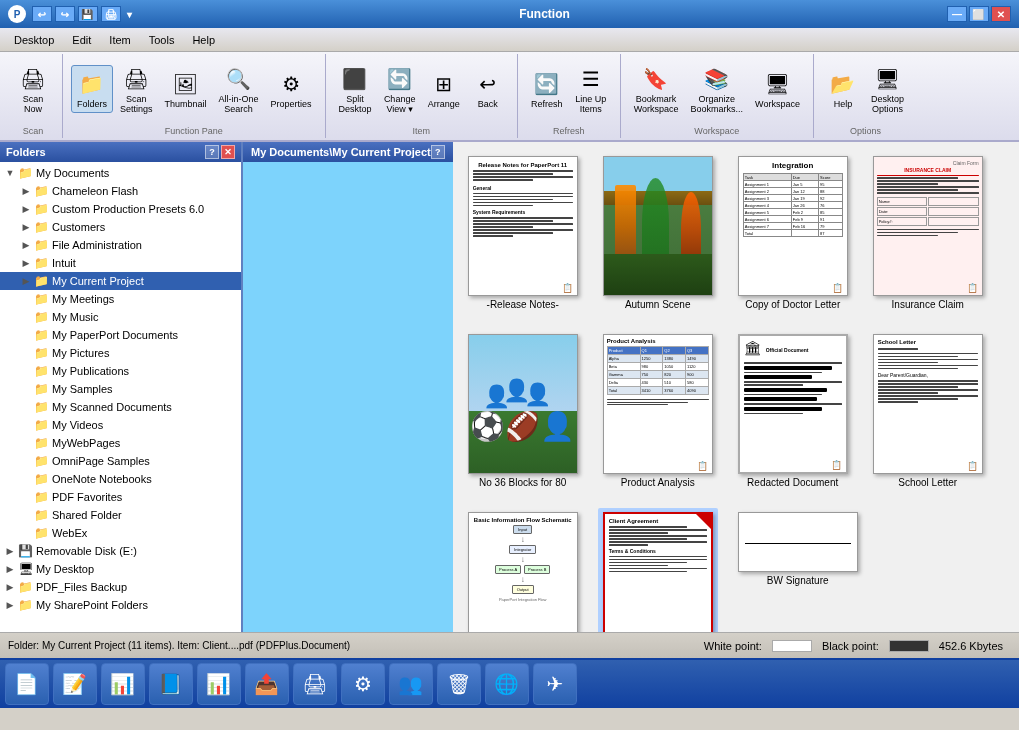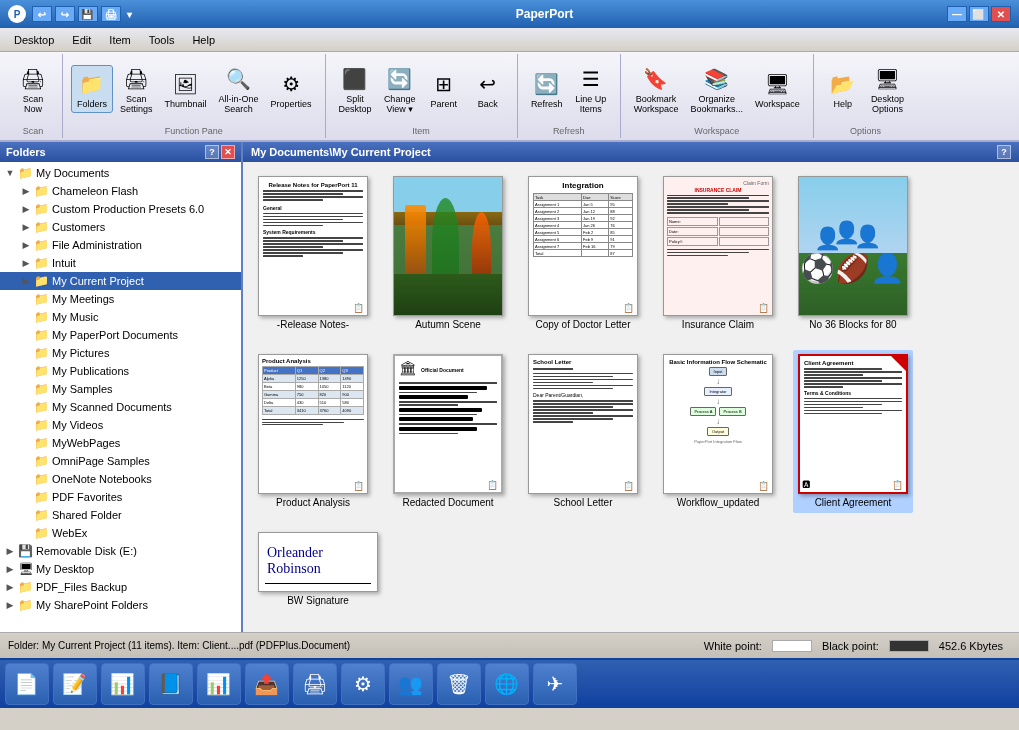--- a/index.html
+++ b/index.html
@@ -178,21 +178,20 @@
       flex-shrink: 0;
       display: flex; align-items: center; justify-content: center;
       font-size: 12px;
     }
     .tree-label { padding-left: 2px; font-size: 11px; }
 
     
     .content-area {
       flex: 1;
       display: flex;
-      flex-direction: column;
       background: #7dd3fc;
       overflow: hidden;
     }
     .content-header {
       background: linear-gradient(to bottom, #4a70c0, #2a50a0);
       color: white;
       padding: 2px 8px;
       font-size: 11px;
       font-weight: bold;
       display: flex;
@@ -339,21 +338,21 @@
 
 <div class="title-bar">
   <div class="title-bar-app-icon">P</div>
   <div style="display:flex;gap:3px;margin-right:10px">
     <div class="title-bar-btn">↩</div>
     <div class="title-bar-btn">↪</div>
     <div class="title-bar-btn">💾</div>
     <div class="title-bar-btn">🖨</div>
     <div style="font-size:10px;color:white;display:flex;align-items:center;margin-left:3px;">▾</div>
   </div>
-  <div class="title-bar-title">PaperPort</div>
+  <div class="title-bar-title">Function</div>
   <div class="title-bar-controls">
     <div class="title-bar-btn">—</div>
     <div class="title-bar-btn">⬜</div>
     <div class="title-bar-btn close">✕</div>
   </div>
 </div>
 
 <div class="menu-bar">
   <div class="menu-item">Desktop</div>
   <div class="menu-item">Edit</div>
@@ -406,21 +405,21 @@
         <div class="ribbon-btn">
           <div class="ribbon-btn-icon">⬛</div>
           <div class="ribbon-btn-label">Split<br>Desktop</div>
         </div>
         <div class="ribbon-btn">
           <div class="ribbon-btn-icon">🔄</div>
           <div class="ribbon-btn-label">Change<br>View ▾</div>
         </div>
         <div class="ribbon-btn">
           <div class="ribbon-btn-icon">⊞</div>
-          <div class="ribbon-btn-label">Parent</div>
+          <div class="ribbon-btn-label">Arrange</div>
         </div>
         <div class="ribbon-btn">
           <div class="ribbon-btn-icon">↩</div>
           <div class="ribbon-btn-label">Back</div>
         </div>
       </div>
       <div class="ribbon-group-label">Item</div>
     </div>
 
     <div class="ribbon-group">
@@ -915,21 +914,20 @@
             <div class="inner-line w80"></div>
           </div>
           <div style="position:absolute;bottom:2px;left:2px;font-size:9px">🅰</div>
           <div class="flag-icon" style="font-size:9px;bottom:2px;right:2px;position:absolute;">📋</div>
         </div>
         <div class="doc-name">Client Agreement</div>
       </div>
 
       <div class="doc-item" style="width:130px">
         <div style="width:120px;height:60px;border:1px solid #999;background:white;display:flex;flex-direction:column;align-items:center;justify-content:center;box-shadow:2px 2px 4px rgba(0,0,0,0.3);">
-          <div style="font-family:'Brush Script MT',cursive;font-size:14px;color:#00008B;padding:4px 8px;">Orleander Robinson</div>
           <div style="width:90%;height:1px;background:#000;margin-top:2px;"></div>
         </div>
         <div class="doc-name">BW Signature</div>
       </div>
 
     </div>
   </div>
 </div>
 
 <div class="status-bar">

